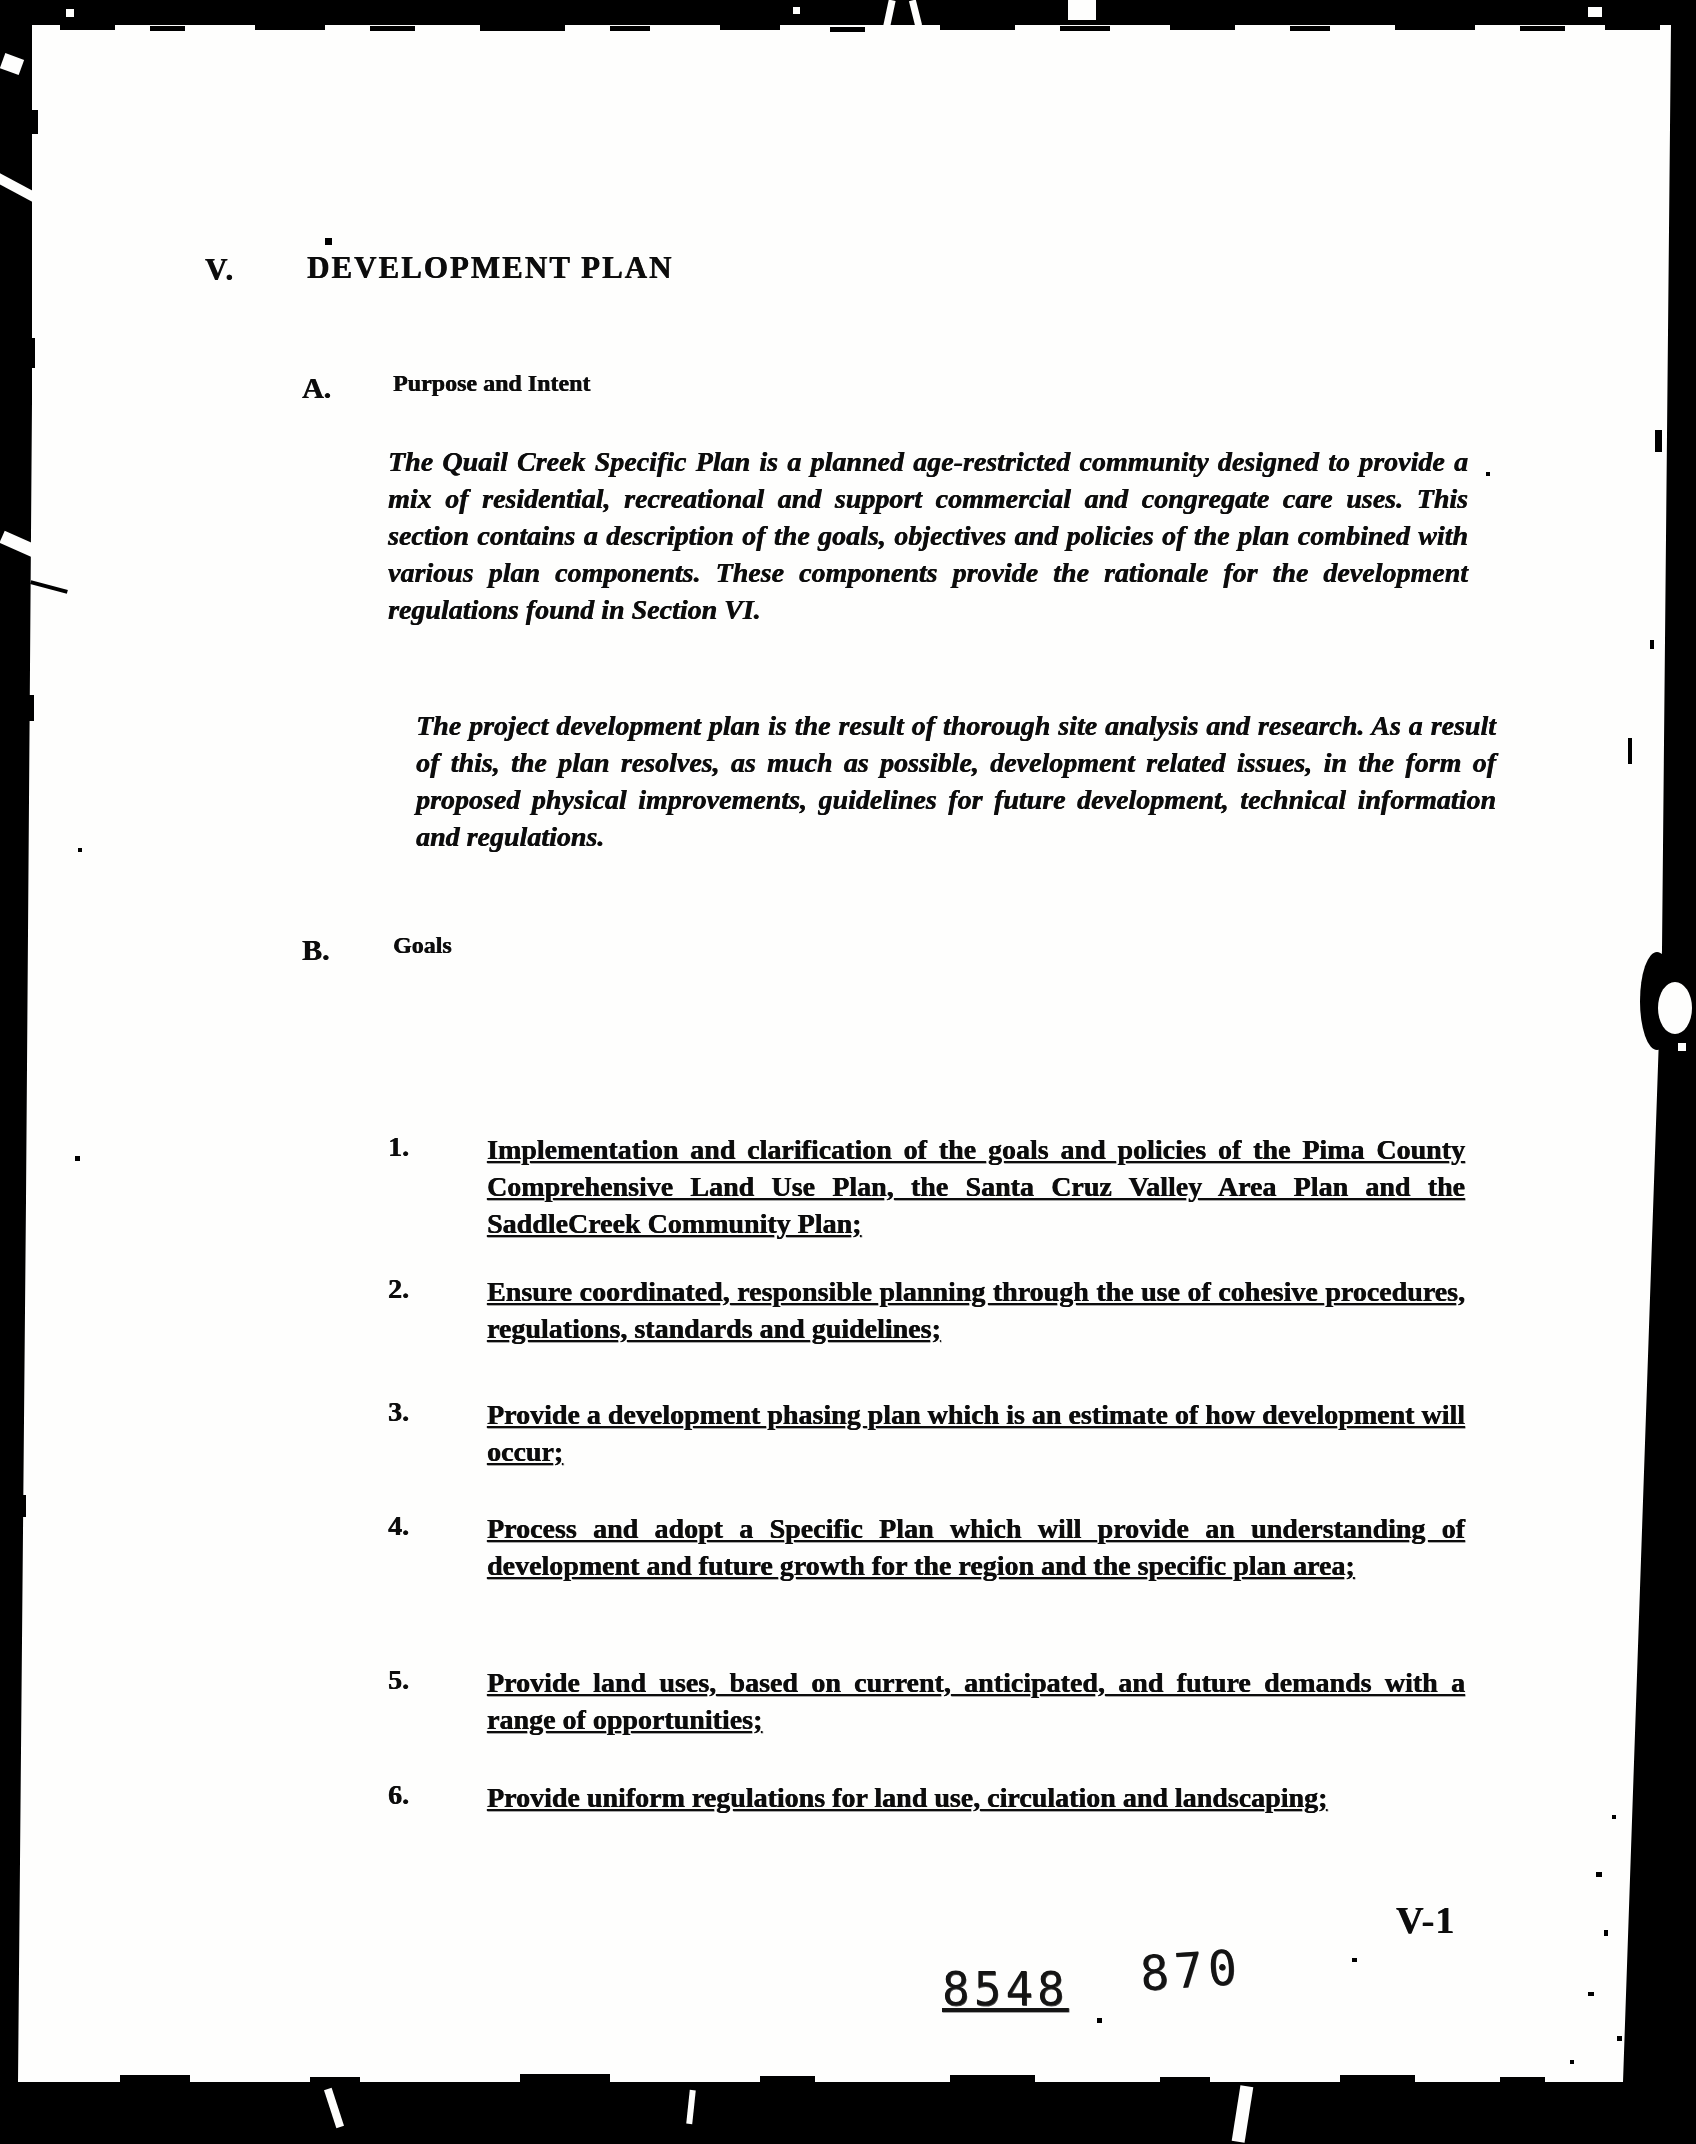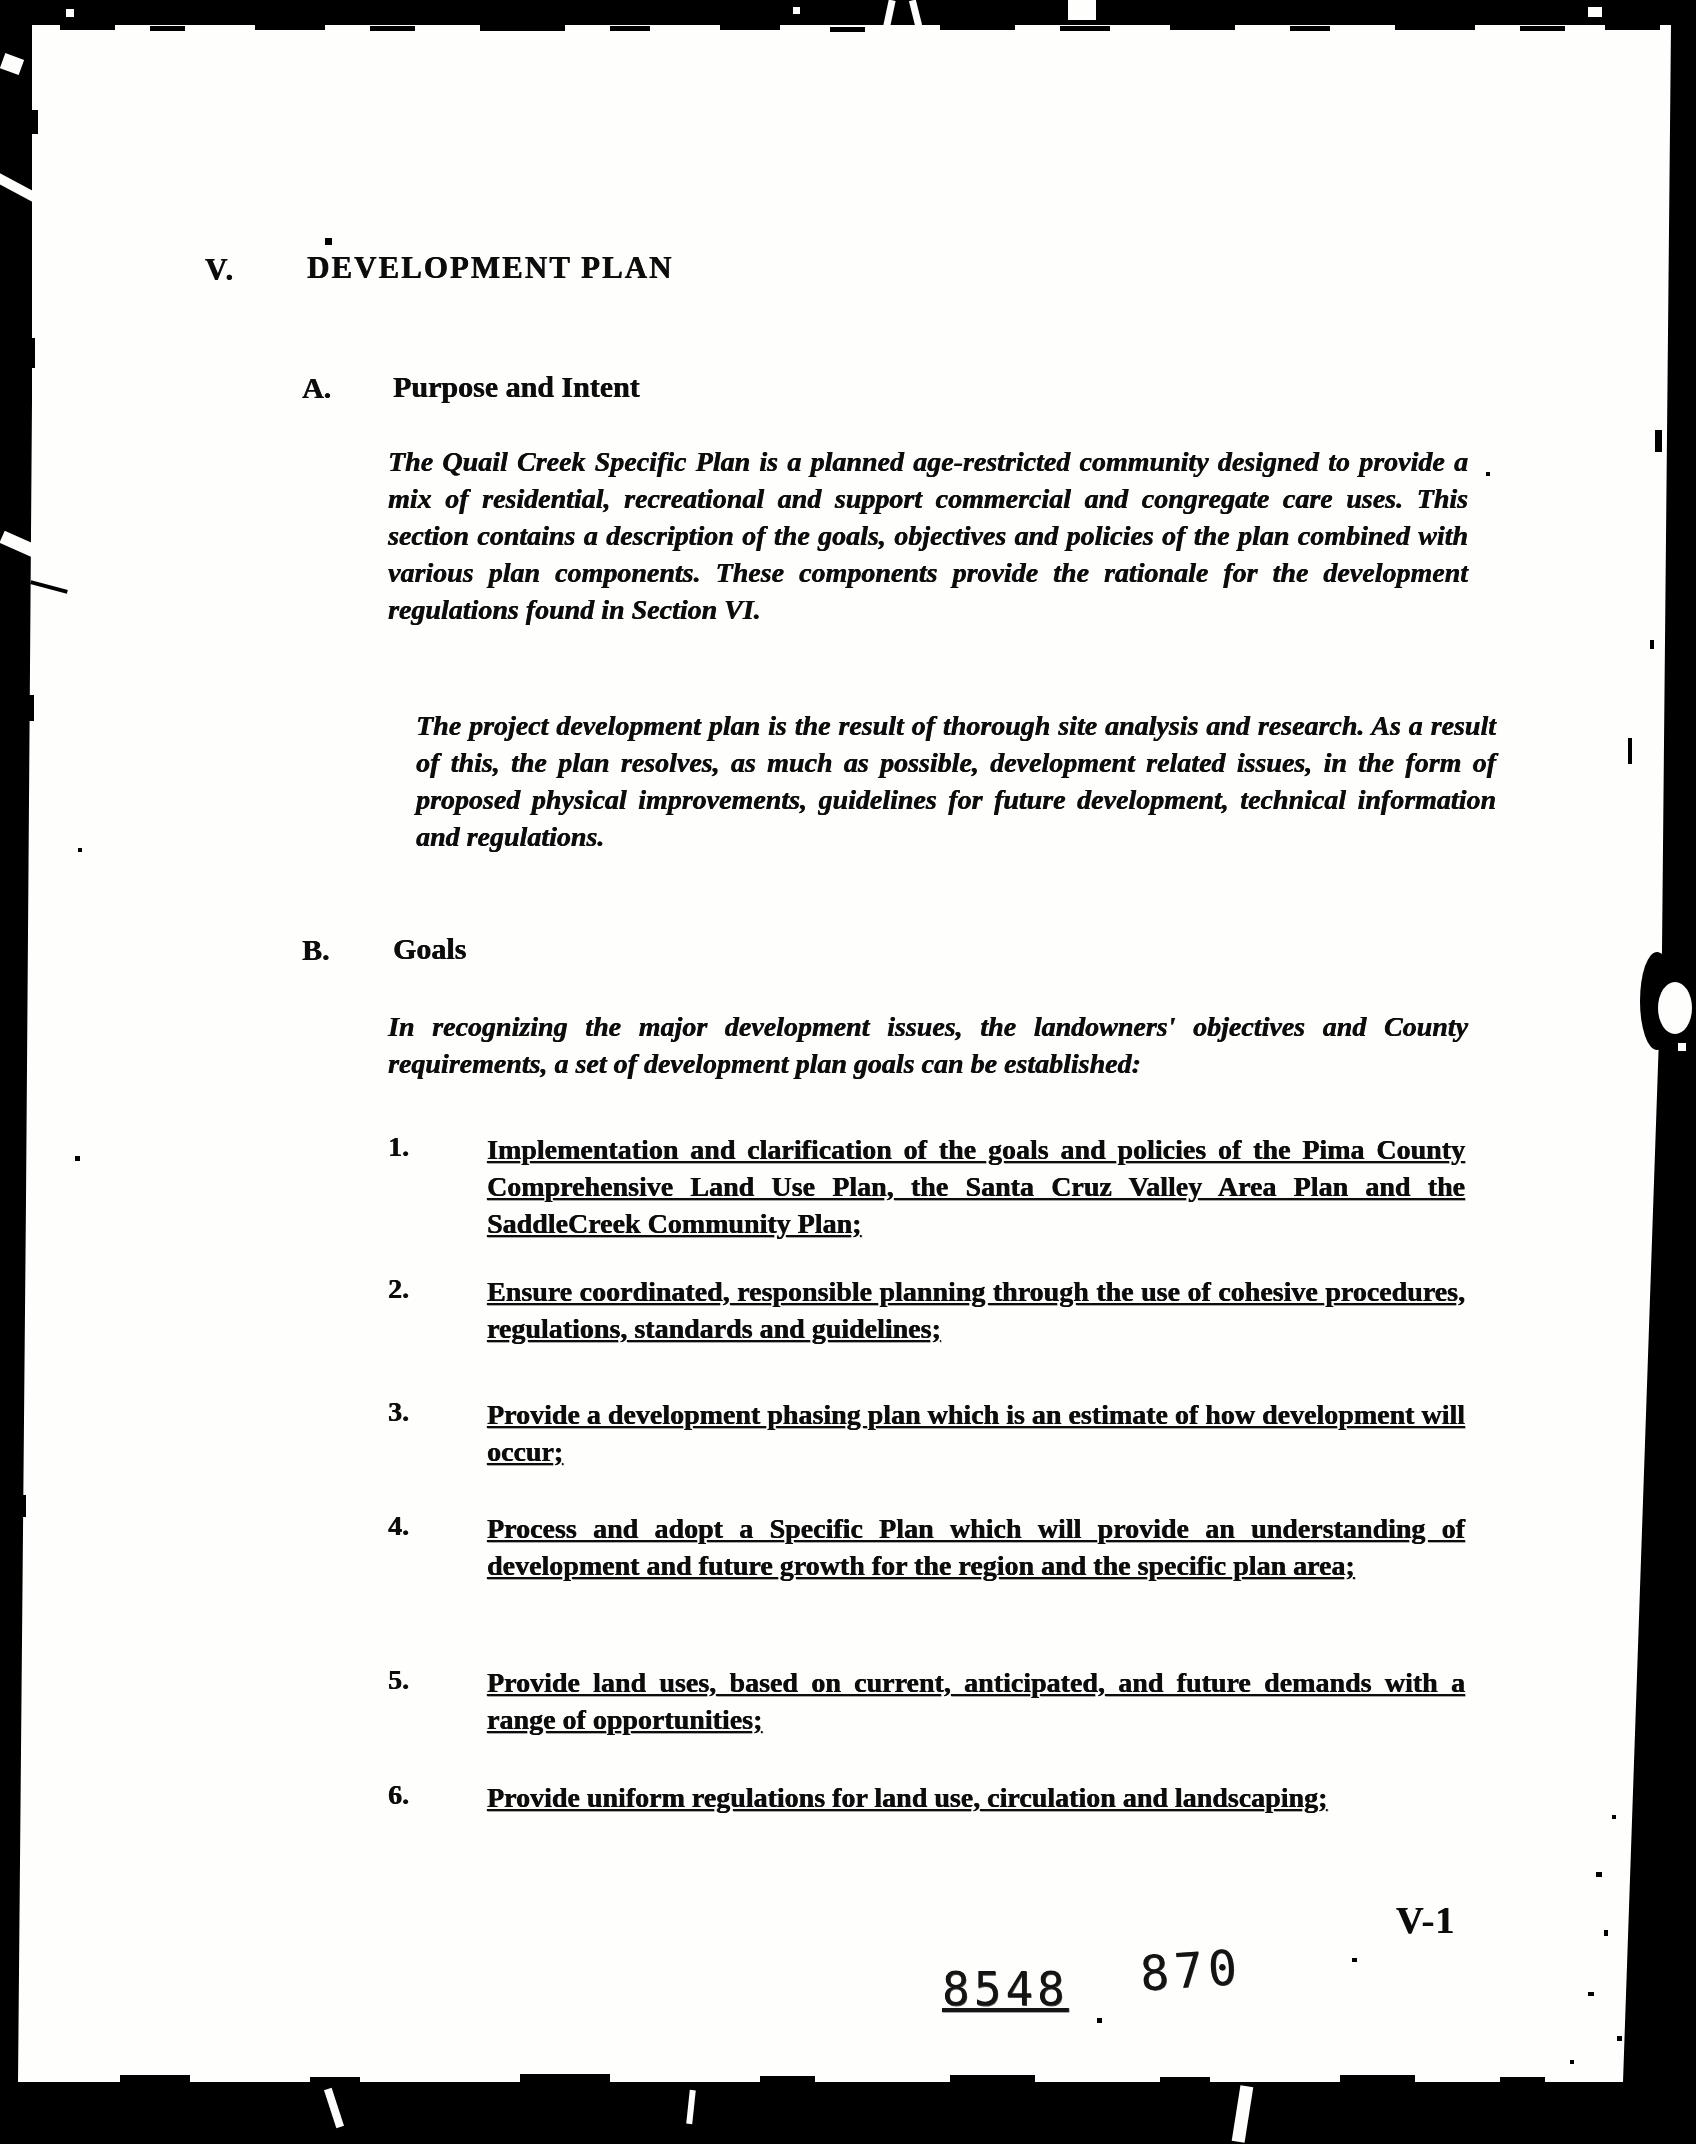--- a/index.html
+++ b/index.html
@@ -7,21 +7,21 @@
         font-family:"Liberation Serif", serif;}
   
   #paper{position:absolute;inset:0;background:#fefefd;
          clip-path:polygon(32px 25px, 1671px 25px, 1662px 950px, 1623px 2082px,
                            18px 2082px, 26px 1200px, 32px 400px);}
   #content{position:absolute;inset:0;color:#0b0b0b;}
   .txt{position:absolute;font-weight:bold;color:#0c0c0c;
        text-shadow:0.4px 0.4px 0.6px rgba(0,0,0,.85), -0.3px 0 0.4px rgba(0,0,0,.5);}
   .doc-title{font-size:31px;letter-spacing:2px;}
   .sec-letter{font-size:30px;}
-  .sec-title{font-size:30px;}
+  .sec-title{font-size:24px;}
   .para{font-size:28px;line-height:37px;text-align:justify;font-style:italic;}
   .goal-num{font-size:28px;}
   .goal-text{font-size:28px;line-height:37px;text-align:justify;text-decoration:underline;}
   .stamp{font-family:"DejaVu Sans Mono", monospace;font-weight:normal;color:#141414;
          text-shadow:0.5px 0.5px 0 rgba(0,0,0,.7);}
   .pageno{font-size:38px;letter-spacing:1px;}
   .speck{position:absolute;}
 </style>
 </head>
 <body>
@@ -36,21 +36,20 @@
 
     <div class="txt sec-letter" style="left:302px;top:371px;">A.</div>
     <div class="txt sec-title" style="left:393px;top:370px;">Purpose and Intent</div>
 
     <div class="txt para" style="left:388px;top:443px;width:1080px;">The Quail Creek Specific Plan is a planned age-restricted community designed to provide a mix of residential, recreational and support commercial and congregate care uses.  This section contains a description of the goals, objectives and policies of the plan combined with various plan components.  These components provide the rationale for the development regulations found in Section VI.</div>
     <div class="txt para" style="left:388px;top:707px;width:1080px;margin-left:28px;">The project development plan is the result of thorough site analysis and research.  As a result of this, the plan resolves, as much as possible, development related issues, in the form of proposed physical improvements, guidelines for future development, technical information and regulations.</div>
 
     <div class="txt sec-letter" style="left:302px;top:933px;">B.</div>
     <div class="txt sec-title" style="left:393px;top:932px;">Goals</div>
 
-    <div class="txt para" style="left:388px;top:1008px;width:1080px;">In recognizing the major development issues, the landowners' objectives and County requirements, a set of development plan goals can be established:</div>
 
     <div>
       <div class="txt goal-num" style="left:388px;top:1131px;">1.</div>
       <div class="txt goal-text" style="left:487px;top:1131px;width:978px;">Implementation and clarification of the goals and policies of the Pima County Comprehensive Land Use Plan, the Santa Cruz Valley Area Plan and the SaddleCreek Community Plan;</div>
     </div>
     <div>
       <div class="txt goal-num" style="left:388px;top:1273px;">2.</div>
       <div class="txt goal-text" style="left:487px;top:1273px;width:978px;">Ensure coordinated, responsible planning through the use of cohesive procedures, regulations, standards and guidelines;</div>
     </div>
     <div>

